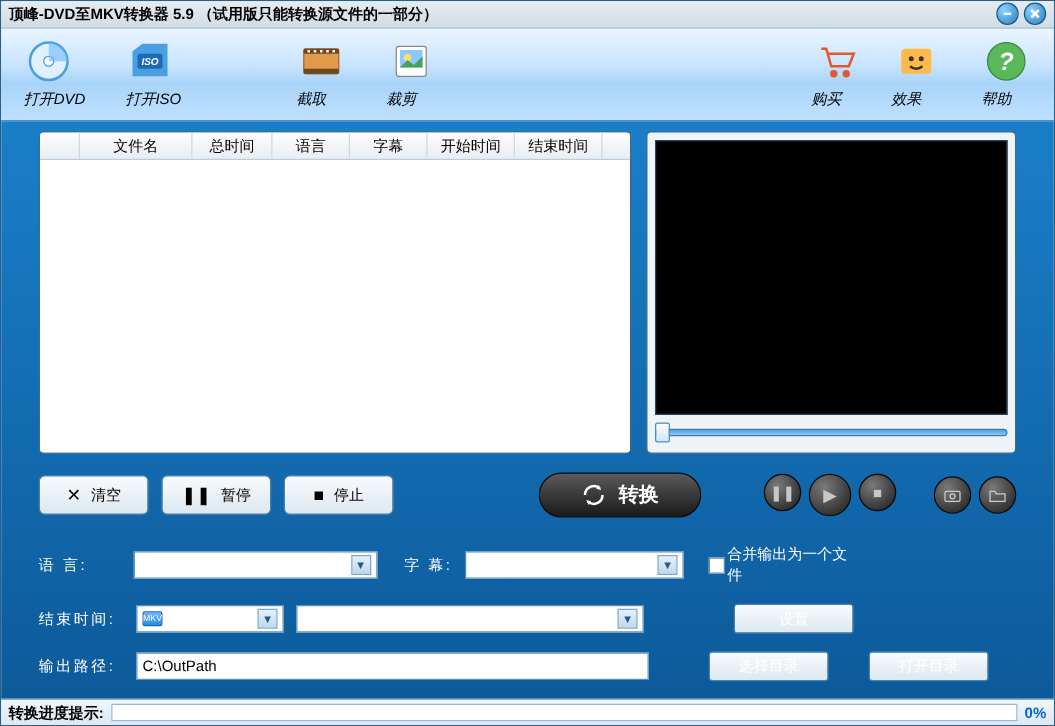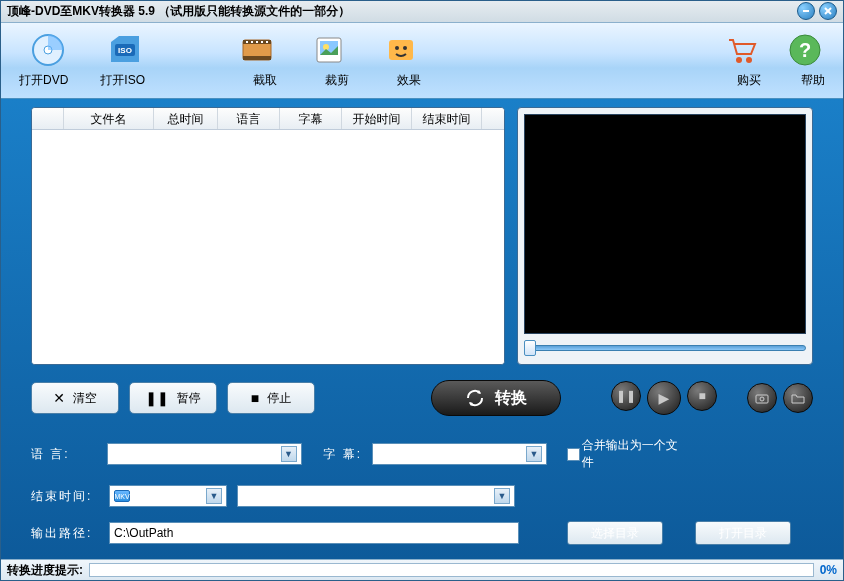--- a/index.html
+++ b/index.html
@@ -8,21 +8,21 @@
 .window { width: 844px; height: 581px; display: flex; flex-direction: column; border: 1px solid #2a5f8a; }
 
 
 .titlebar { height: 23px; background: linear-gradient(#e6ecf0, #d0dce4); display: flex; align-items: center; padding: 0 6px; border-bottom: 1px solid #8bb0cc; }
 .titlebar-title { flex: 1; font-weight: bold; font-size: 12px; color: #000; }
 .titlebar-btns { display: flex; gap: 4px; }
 .tb-btn { width: 18px; height: 18px; border-radius: 50%; background: radial-gradient(circle at 30% 30%, #8ad0ff, #2a7fc0); border: 1px solid #1a5a8a; display: flex; align-items: center; justify-content: center; color: #fff; font-size: 10px; cursor: pointer; }
 
 
 .toolbar { height: 80px; background: linear-gradient(#eaf5ff, #c8e4ff 40%, #a8d4f8 60%, #bfe0ff); display: flex; align-items: center; padding: 0 18px; border-bottom: 1px solid #4a8fc0; }
-.tool-item { display: flex; flex-direction: column; align-items: flex-end; gap: 4px; cursor: pointer; margin-right: 32px; }
+.tool-item { display: flex; flex-direction: column; align-items: flex-start; gap: 4px; cursor: pointer; margin-right: 32px; font-style: italic; }
 .tool-item.far { margin-left: auto; margin-right: 24px; }
 .tool-item:last-child { margin-right: 0; }
 .tool-icon { width: 40px; height: 36px; display: flex; align-items: center; justify-content: center; }
 .tool-label { font-size: 12px; color: #000; }
 
 
 .mainbody { flex: 1; background: linear-gradient(#1a7fc8, #0d5a9a); display: flex; flex-direction: column; padding: 8px 30px 0; gap: 8px; }
 
 .row-top { display: flex; gap: 12px; height: 258px; }
 
@@ -140,40 +140,40 @@
       <div class="tool-icon">
           <svg width="36" height="36">
             <rect x="6" y="6" width="24" height="24" rx="2" fill="#fff" stroke="#888"></rect>
             <rect x="9" y="9" width="18" height="14" fill="#8ac8ff"></rect>
             <circle cx="15" cy="15" r="3" fill="#ffe066"></circle>
             <path d="M9 23 L15 17 L20 21 L27 14 L27 23 Z" fill="#4a9f5a"></path>
           </svg>
         </div>
       <span class="tool-label">裁剪</span>
     </div>
+    <div class="tool-item far">
+      <div class="tool-icon">
+          <svg width="36" height="36">
+            <path d="M6 8 L10 8 L14 22 L28 22 L32 12 L12 12" fill="none" stroke="#e05a2a" stroke-width="2"></path>
+            <circle cx="16" cy="28" r="3" fill="#e05a2a"></circle>
+            <circle cx="26" cy="28" r="3" fill="#e05a2a"></circle>
+          </svg>
+        </div>
+      <span class="tool-label">购买</span>
+    </div>
     <div class="tool-item">
       <div class="tool-icon">
           <svg width="36" height="36">
             <rect x="6" y="8" width="24" height="20" rx="3" fill="#ffb84a"></rect>
             <circle cx="14" cy="16" r="2" fill="#333"></circle>
             <circle cx="22" cy="16" r="2" fill="#333"></circle>
             <path d="M13 22 Q18 26 23 22" stroke="#333" stroke-width="2" fill="none"></path>
           </svg>
         </div>
       <span class="tool-label">效果</span>
-    </div>
-    <div class="tool-item far">
-      <div class="tool-icon">
-          <svg width="36" height="36">
-            <path d="M6 8 L10 8 L14 22 L28 22 L32 12 L12 12" fill="none" stroke="#e05a2a" stroke-width="2"></path>
-            <circle cx="16" cy="28" r="3" fill="#e05a2a"></circle>
-            <circle cx="26" cy="28" r="3" fill="#e05a2a"></circle>
-          </svg>
-        </div>
-      <span class="tool-label">购买</span>
     </div>
     <div class="tool-item" style="margin-right:0">
       <div class="tool-icon">
           <svg width="36" height="36">
             <circle cx="18" cy="18" r="15" fill="#5ab85a" stroke="#3a8a3a" stroke-width="1"></circle>
             <text x="18" y="25" font-size="20" fill="#fff" text-anchor="middle" font-weight="bold">?</text>
           </svg>
         </div>
       <span class="tool-label">帮助</span>
     </div>
@@ -270,20 +270,23 @@
               <span class="sel-icon">MKV</span>
               <span>MKV视频</span>
             </span>
             <span class="sel-arrow">▼</span>
           </div>
         <div class="sel codec">
             <span>H.264+AAC 视频 (*.mkv)</span>
             <span class="sel-arrow">▼</span>
           </div>
         <div style="flex:1"></div>
+        <div class="form-btn">
+            <span>设置</span>
+          </div>
         <div style="width:120px"></div>
       </div>
       <div class="settings-row">
         <span class="lbl">输出路径:</span>
         <input class="txt path" value="C:\OutPath" style="">
         <div style="flex:1"></div>
         <div class="form-btn">
             <span>选择目录</span>
           </div>
         <div style="width:12px"></div>

